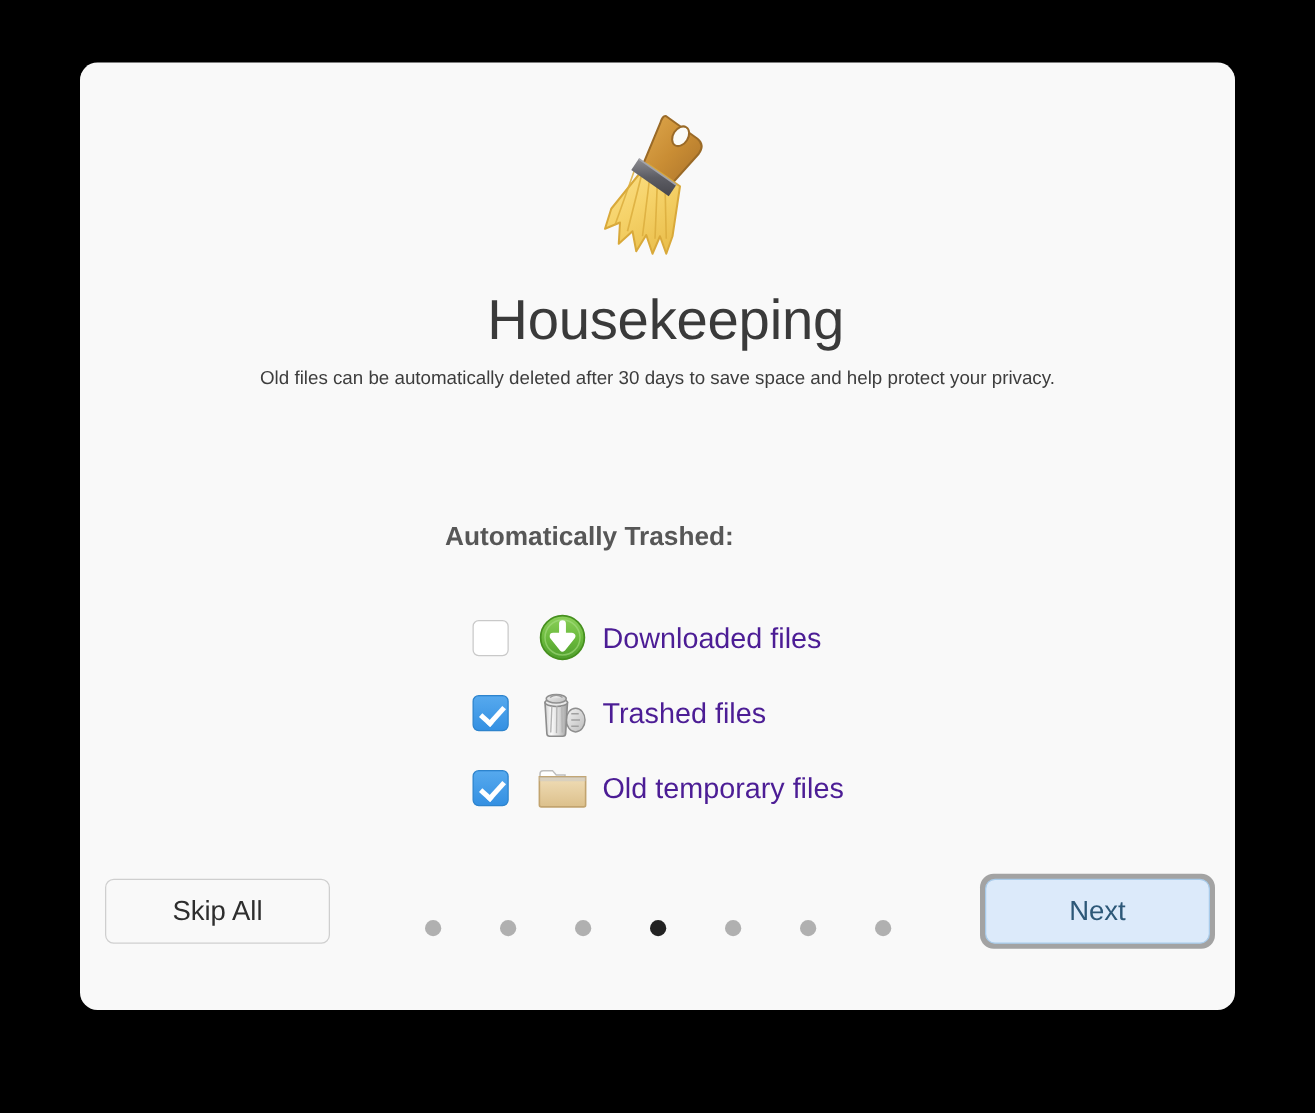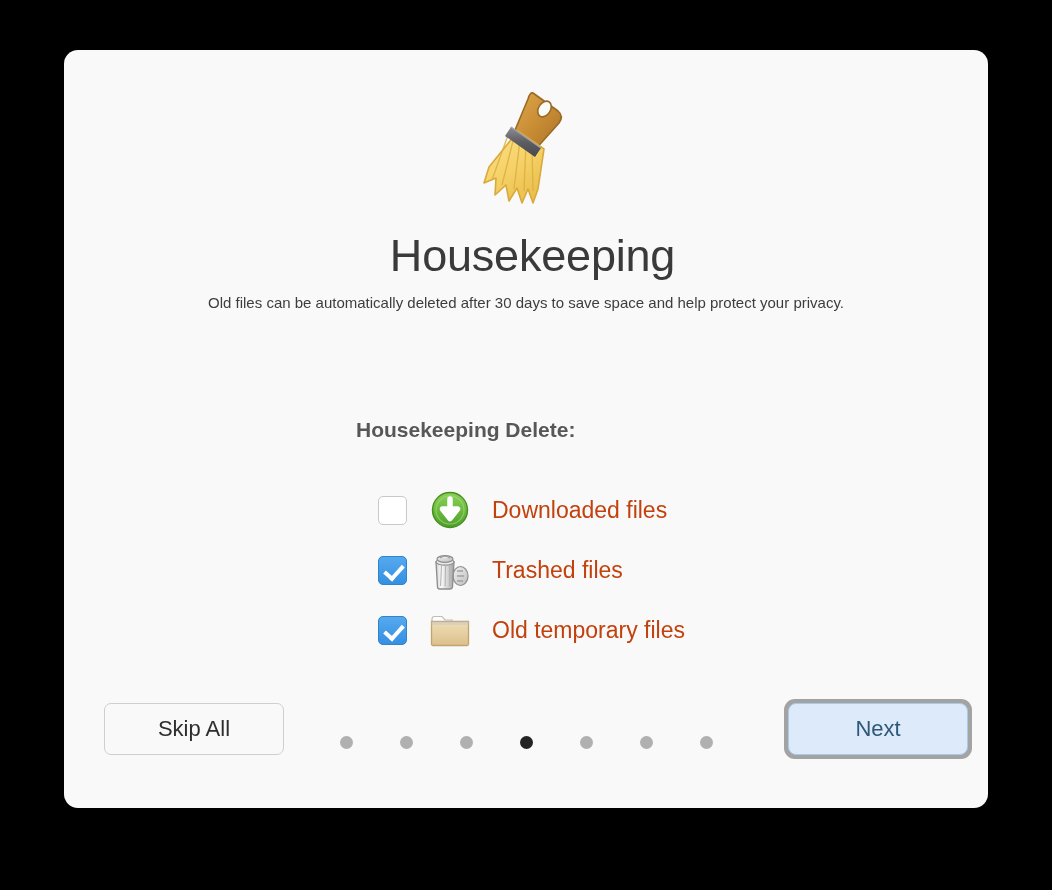--- a/index.html
+++ b/index.html
@@ -133,23 +133,23 @@
     flex: 0 0 auto;
     width: 44px;
     height: 44px;
     margin-left: 21px;
     display: flex;
     align-items: center;
     justify-content: center;
   }
 
   .opt-label {
-    margin-left: 20px;
+    margin-left: 10px;
     font-size: 23px;
-    color: #c2410c;
+    color: #4c1d95;
     white-space: nowrap;
   }
 
   
   .dialog-footer {
     position: relative;
     height: 120px;
     flex: 0 0 auto;
   }
 
@@ -160,21 +160,20 @@
     width: 180px;
     height: 52px;
     background: #f9f9f9;
     border: 1px solid #cfcfcf;
     border-radius: 7px;
     font-family: "Liberation Sans", sans-serif;
     font-size: 22px;
     color: #2e2e2e;
     cursor: pointer;
     padding: 0;
-    margin-left: 20px;
   }
 
   .btn-next-wrap {
     position: absolute;
     right: 16px;
     top: 11px;
     padding: 4px;
     border-radius: 11px;
     background: #a3a3a3;
   }
@@ -252,21 +251,21 @@
 
           <path d="M39 42 L69 63 L63 72 L33 51 Z" fill="url(#bandG)"></path>
           <path d="M39 42 L69 63" stroke="#a3a3a9" stroke-width="1.4" fill="none"></path>
         </svg>
       </div>
 
       <div class="page-title">Housekeeping</div>
 
       <div class="page-subtitle">Old files can be automatically deleted after 30 days to save space and help protect your privacy.</div>
 
-      <div class="section-heading">Housekeeping Delete:</div>
+      <div class="section-heading">Automatically Trashed:</div>
 
       <div class="option-list">
 
         <div class="option-row">
           <span class="cbx off"></span>
           <span class="opt-icon">
             <svg width="38" height="38" viewBox="0 0 38 38" aria-hidden="true">
               <defs>
                 <linearGradient id="grnG" x1="0" y1="0" x2="0" y2="1">
                   <stop offset="0" stop-color="#8cd05a"></stop>

